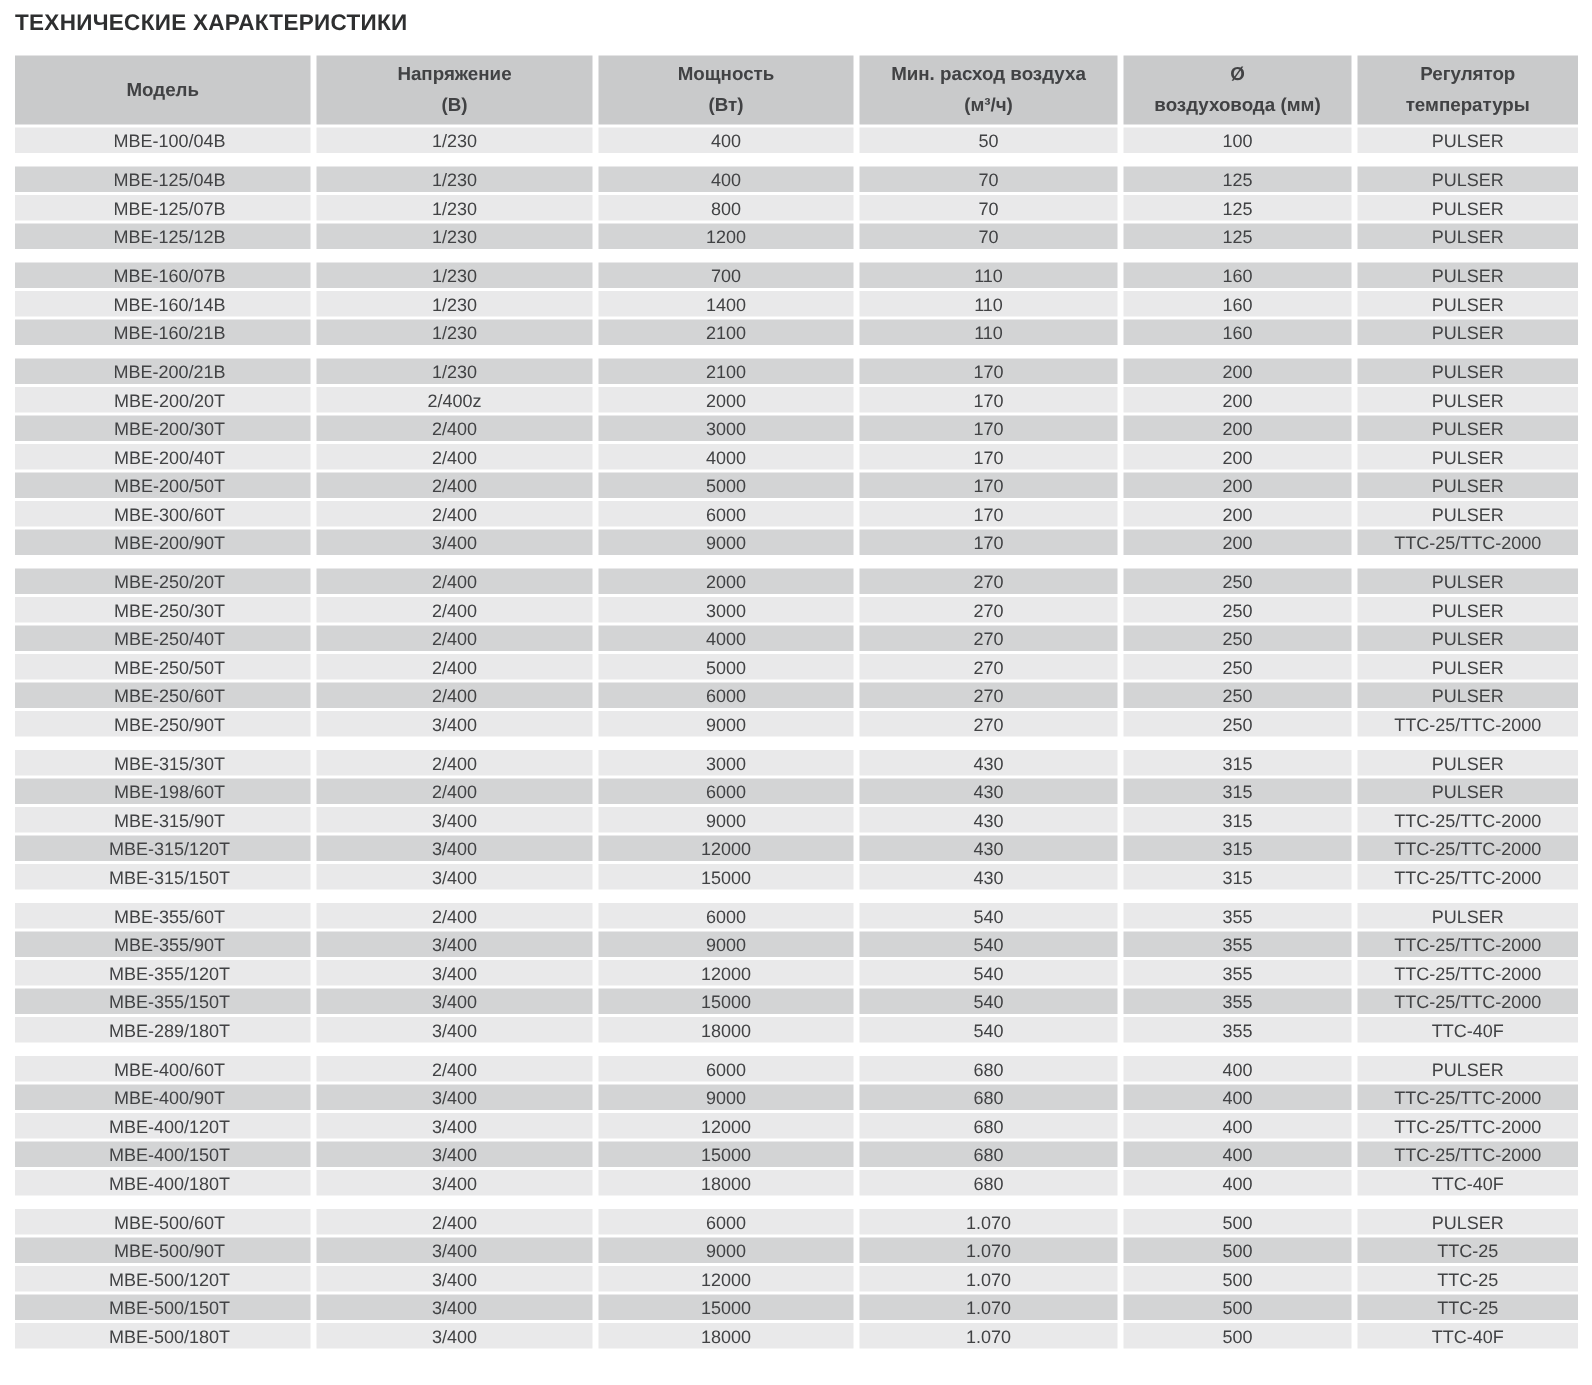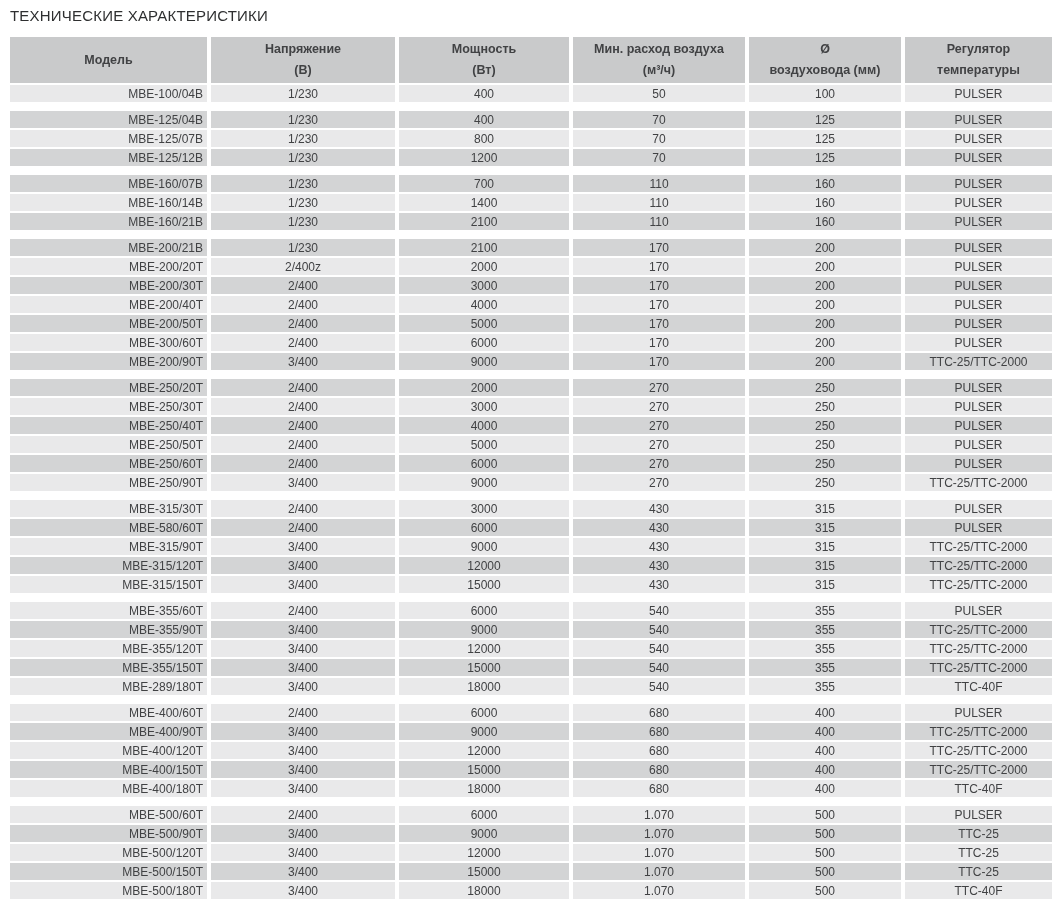--- a/index.html
+++ b/index.html
@@ -12,21 +12,21 @@
   * { box-sizing: border-box; }
   html, body {
     margin: 0; padding: 0;
     width: 1061px; height: 923px;
     background: #ffffff;
     font-family: "Liberation Sans", sans-serif;
   }
   .page-title {
     margin: 7px 0 0 10px;
     font-size: 15px;
-    font-weight: normal;
+    font-weight: bold;
     letter-spacing: 0.2px;
     color: var(--title-color);
     line-height: 1.2;
   }
   table.specs {
     margin: 10px 0 0 6px;
     width: 1050px;
     border-collapse: separate;
     border-spacing: 4px 2px;
     table-layout: fixed;
@@ -48,21 +48,21 @@
     padding: 0 4px;
     font-size: 12px;
     color: var(--text-color);
     text-align: center;
     vertical-align: middle;
     white-space: nowrap;
     overflow: hidden;
   }
   tbody tr.light td { background: var(--row-light); }
   tbody tr.dark  td { background: var(--row-dark); }
-  tbody td.model { text-align: right; padding-left: 13px; }
+  tbody td.model { text-align: center; padding-left: 13px; }
   tbody tr.spacer td {
     height: 5px;
     background: transparent;
     padding: 0;
   }
 </style>
 </head>
 <body>
 
 <h1 class="page-title">ТЕХНИЧЕСКИЕ ХАРАКТЕРИСТИКИ</h1>
@@ -281,21 +281,21 @@
       </tr>
       <tr class="light">
         <td class="model">MBE-315/30T</td>
         <td>2/400</td>
         <td>3000</td>
         <td>430</td>
         <td>315</td>
         <td>PULSER</td>
       </tr>
       <tr class="dark">
-        <td class="model">MBE-580/60T</td>
+        <td class="model">MBE-198/60T</td>
         <td>2/400</td>
         <td>6000</td>
         <td>430</td>
         <td>315</td>
         <td>PULSER</td>
       </tr>
       <tr class="light">
         <td class="model">MBE-315/90T</td>
         <td>3/400</td>
         <td>9000</td>

